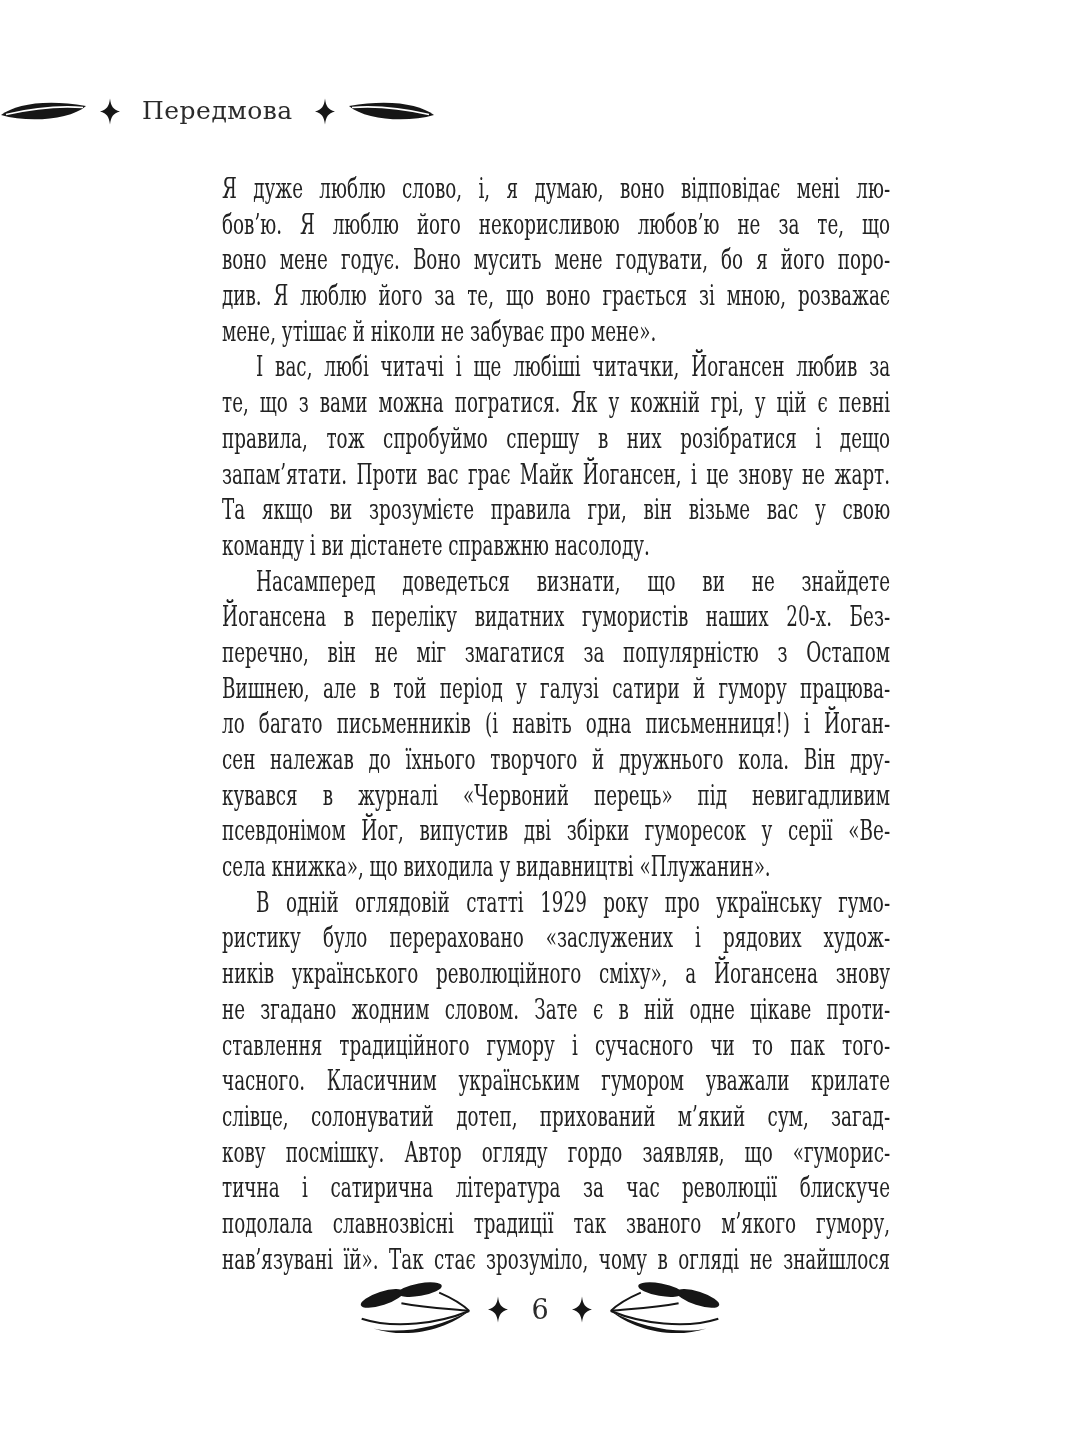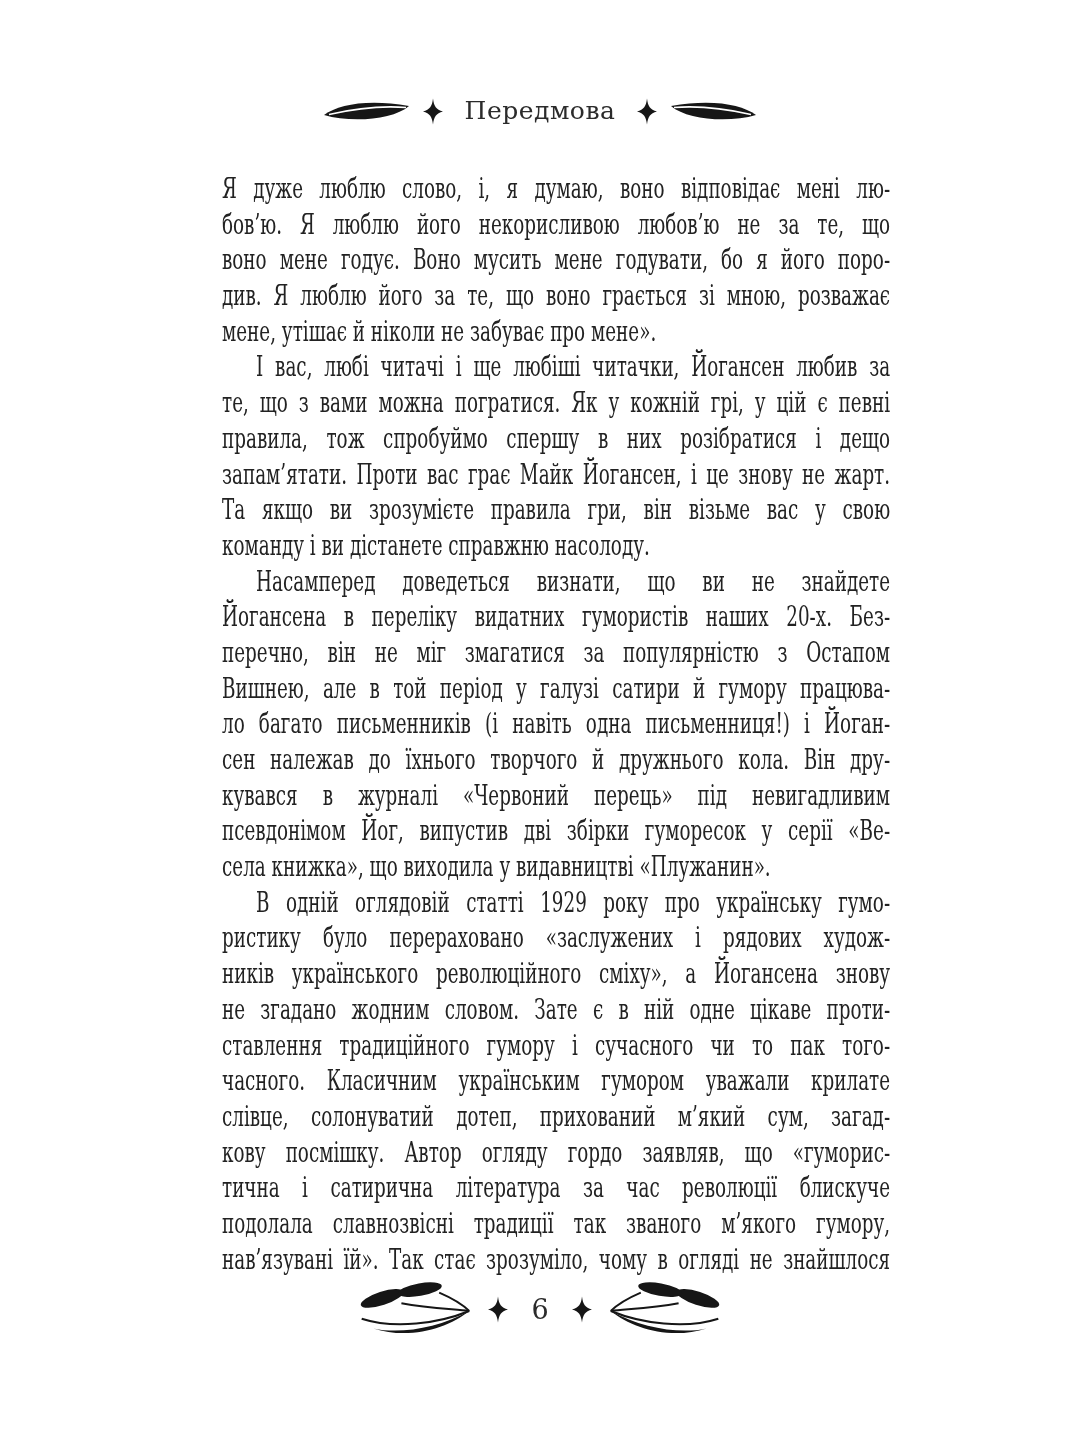--- a/index.html
+++ b/index.html
@@ -8,21 +8,21 @@
     background: #ffffff;
     overflow: hidden;
     font-family: "DejaVu Serif", "Liberation Serif", serif;
     color: #222222;
   }
   .page { position: absolute; inset: 0; width: 1080px; height: 1440px; background: #ffffff; }
 
   
   .header-row {
     position: absolute; top: 96px; left: 0; width: 100%;
-    display: flex; justify-content: center; align-items: center; gap: 12px;
+    display: flex; justify-content: flex-start; align-items: center; gap: 12px;
   }
   .header-title {
     font-size: 25px; line-height: 30px; color: #2b2b2b;
     letter-spacing: 0.5px; padding: 0 10px; white-space: nowrap;
   }
 
   
   
   .body-text {
     position: absolute; left: 222px; top: 171px; width: 1020px;

